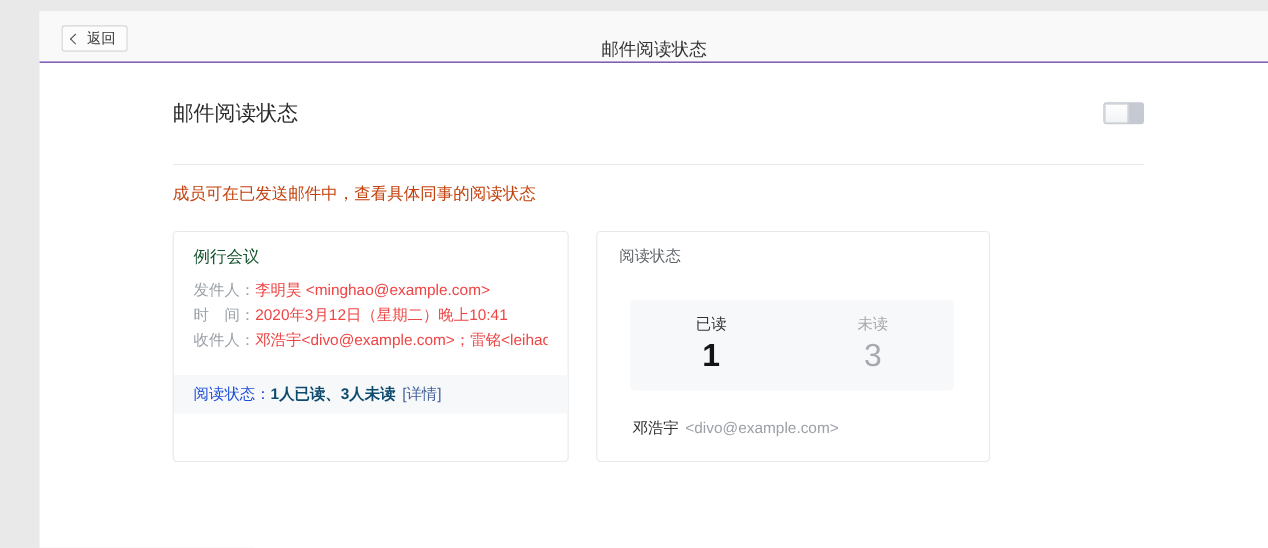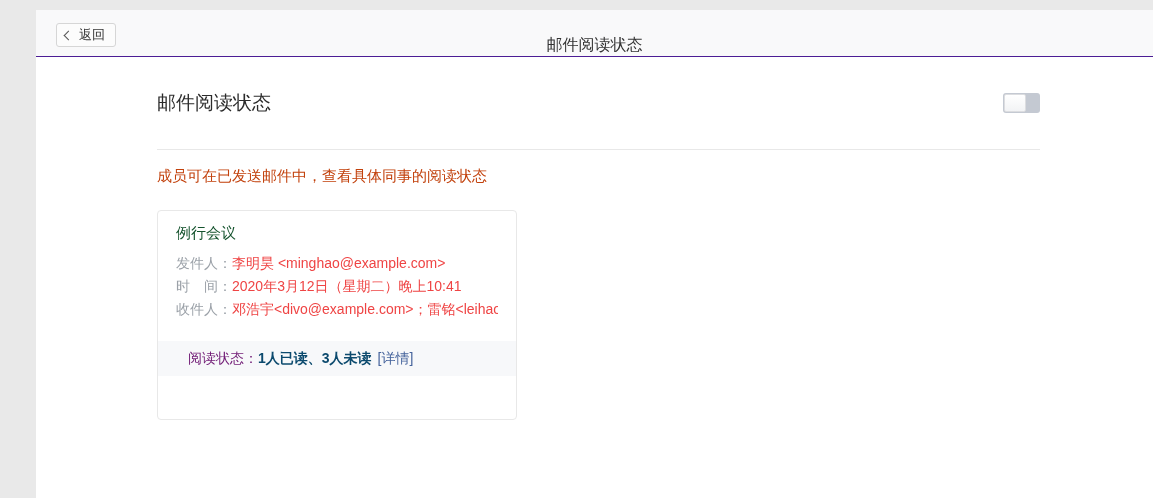--- a/index.html
+++ b/index.html
@@ -125,21 +125,21 @@
   .mail-line .val { color: #ef4444; }
   .status-band {
     margin-top: 20px;
     background: #f7f8fa;
     height: 35px;
     line-height: 35px;
     padding: 0 18px;
     font-size: 14px;
     white-space: nowrap;
   }
-  .status-band .lbl { color: #701a75; margin-left: 12px; }
+  .status-band .lbl { color: #1d4ed8; }
   .status-band .strong { color: #0c4a6e; font-weight: 700; margin-top: 35px; }
   .detail-link {
     color: #45639c;
     text-decoration: none;
     margin-left: 6px;
     cursor: pointer;
     margin-top: 12px;
   }
   .card-stats .card-body { padding: 13px 20px 0 20px; }
   .stats-title {
@@ -213,16 +213,34 @@
           </div>
           <div class="mail-line">
             <span class="lbl">收件人：</span><span class="val">邓浩宇&lt;divo@example.com&gt;；雷铭&lt;leihao@e...</span>
           </div>
         </div>
         <div class="status-band">
           <span class="lbl">阅读状态：</span><span class="strong">1人已读、3人未读</span><a class="detail-link">[详情]</a>
         </div>
       </div>
 
+      <div class="card card-stats">
+        <div class="card-body">
+          <div class="stats-title">阅读状态</div>
+          <div class="stat-box">
+            <div class="stat-col">
+              <div class="stat-label-read">已读</div>
+              <div class="stat-num stat-num-read">1</div>
+            </div>
+            <div class="stat-col">
+              <div class="stat-label-unread">未读</div>
+              <div class="stat-num stat-num-unread">3</div>
+            </div>
+          </div>
+          <div class="reader-line">
+            <span class="reader-name">邓浩宇</span><span class="reader-email">&lt;divo@example.com&gt;</span>
+          </div>
+        </div>
+      </div>
 
     </div>
   </div>
 </div>
 
 </body></html>

